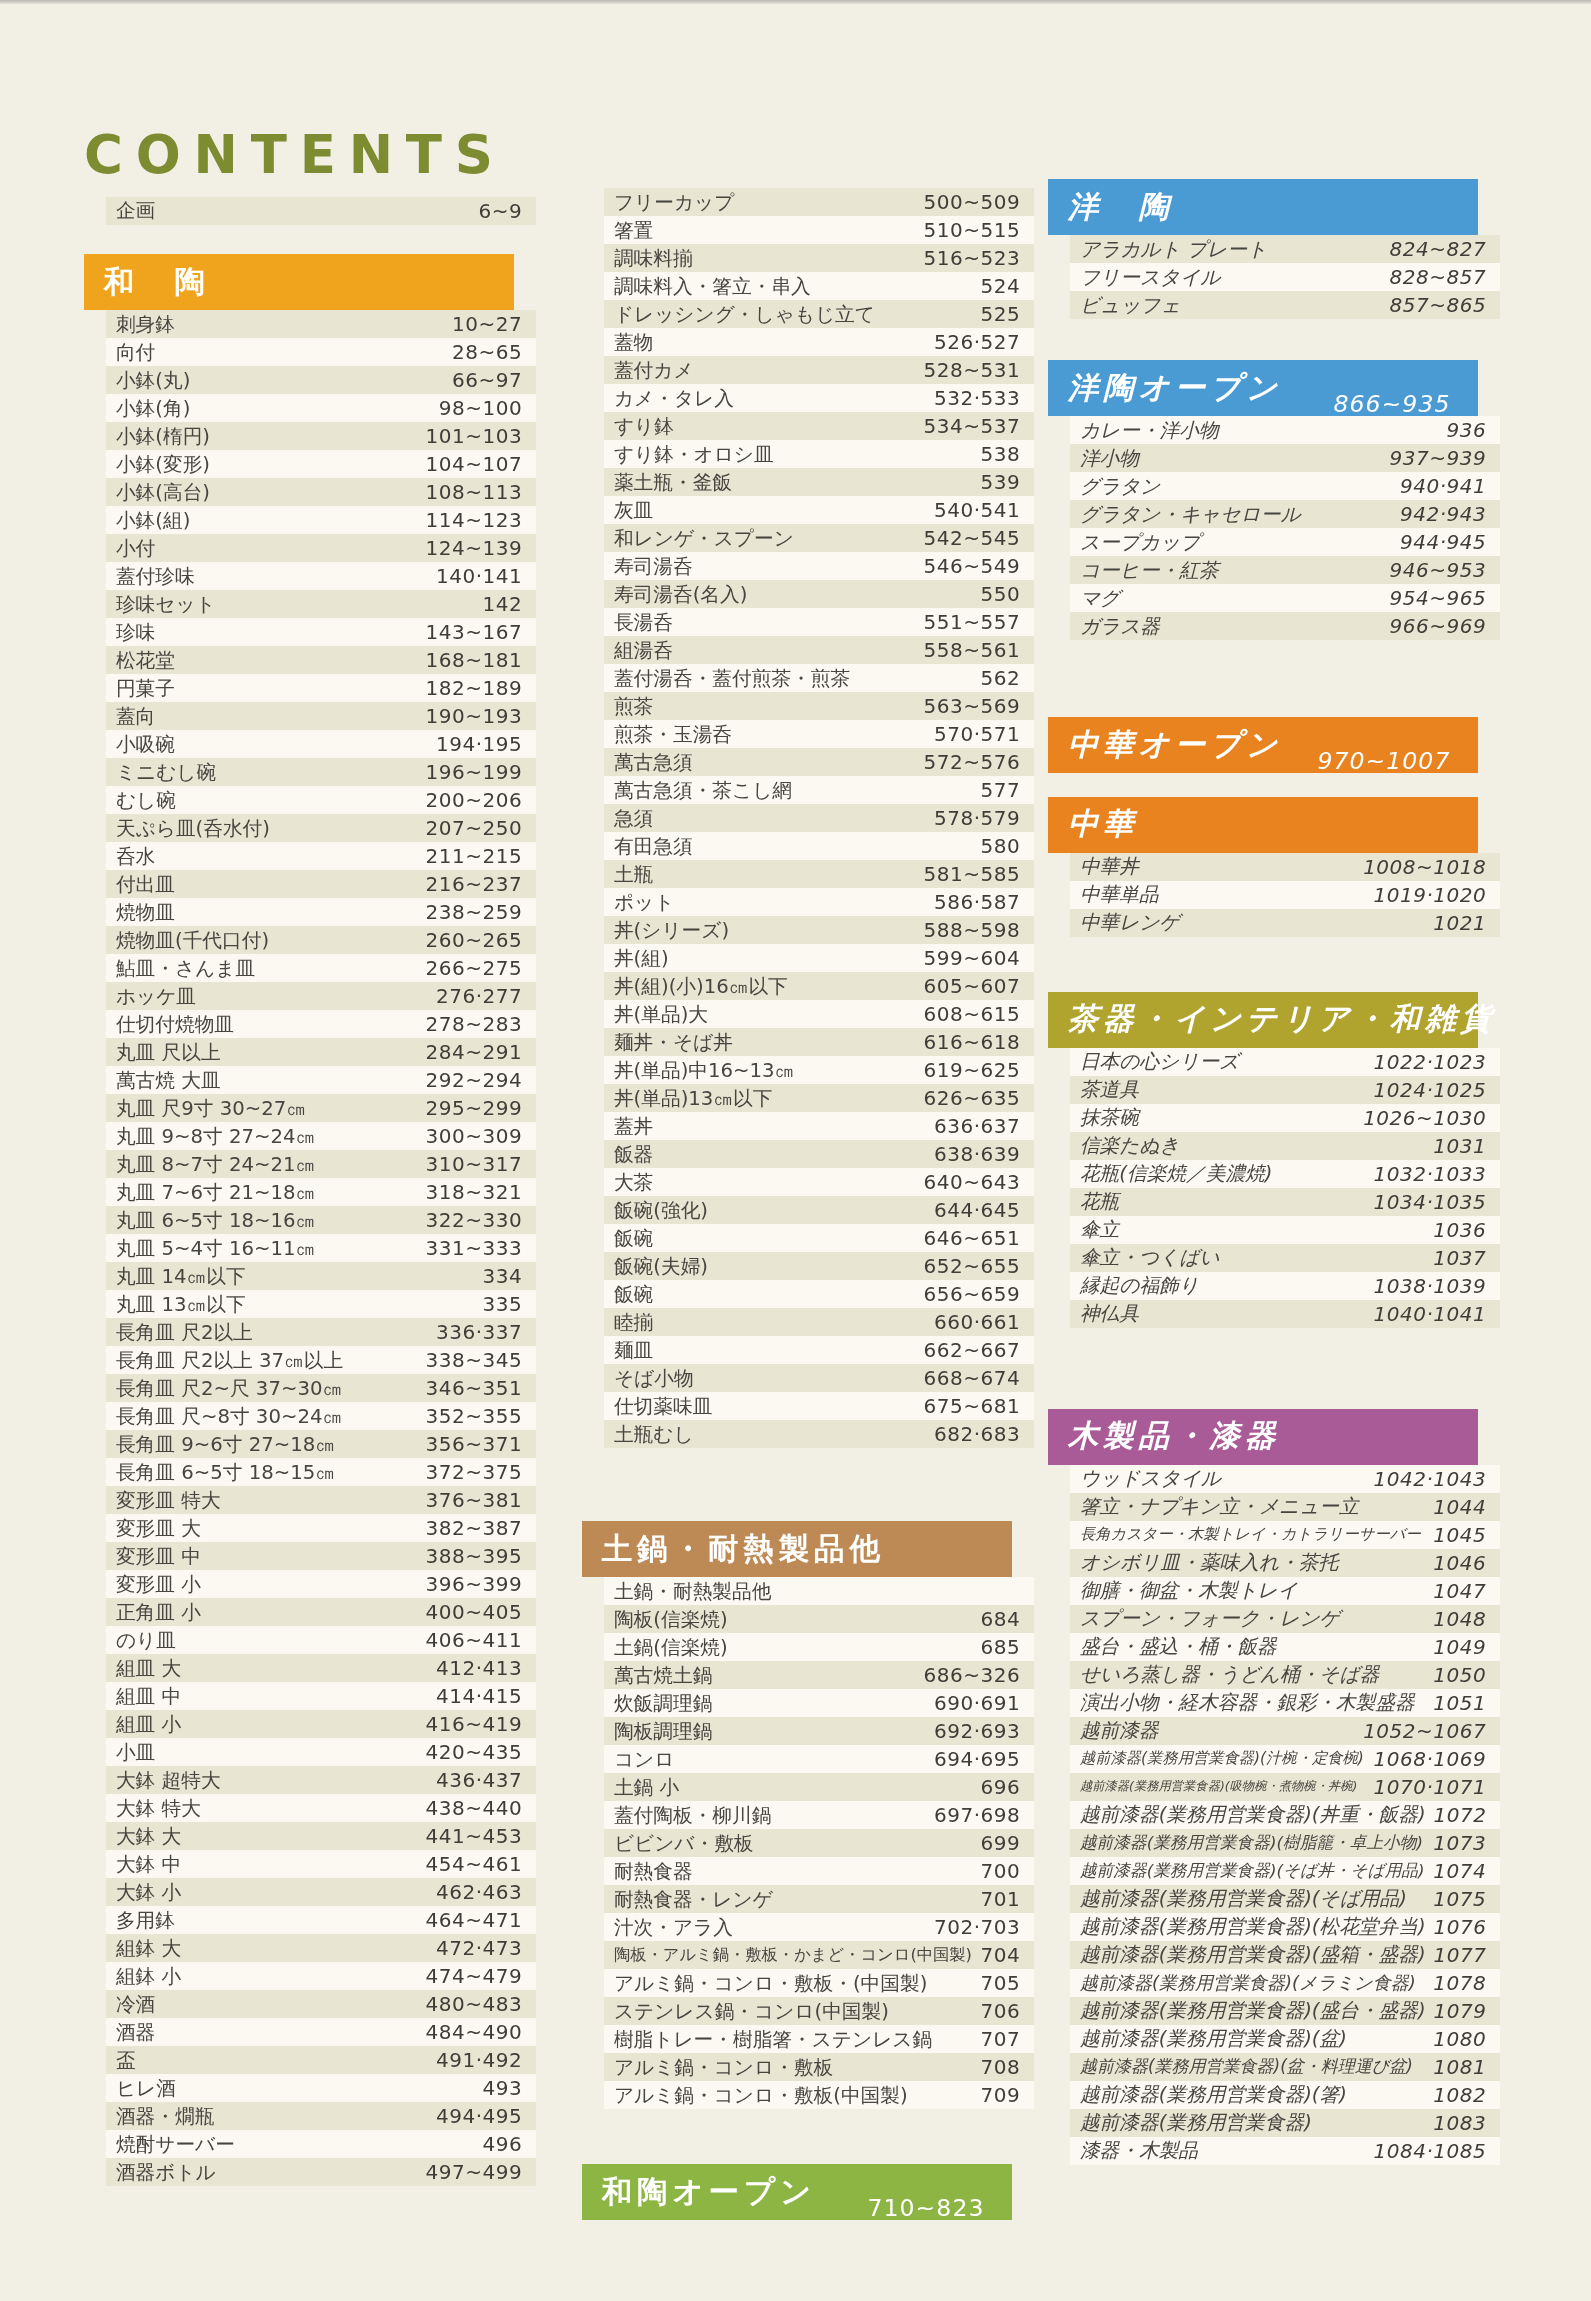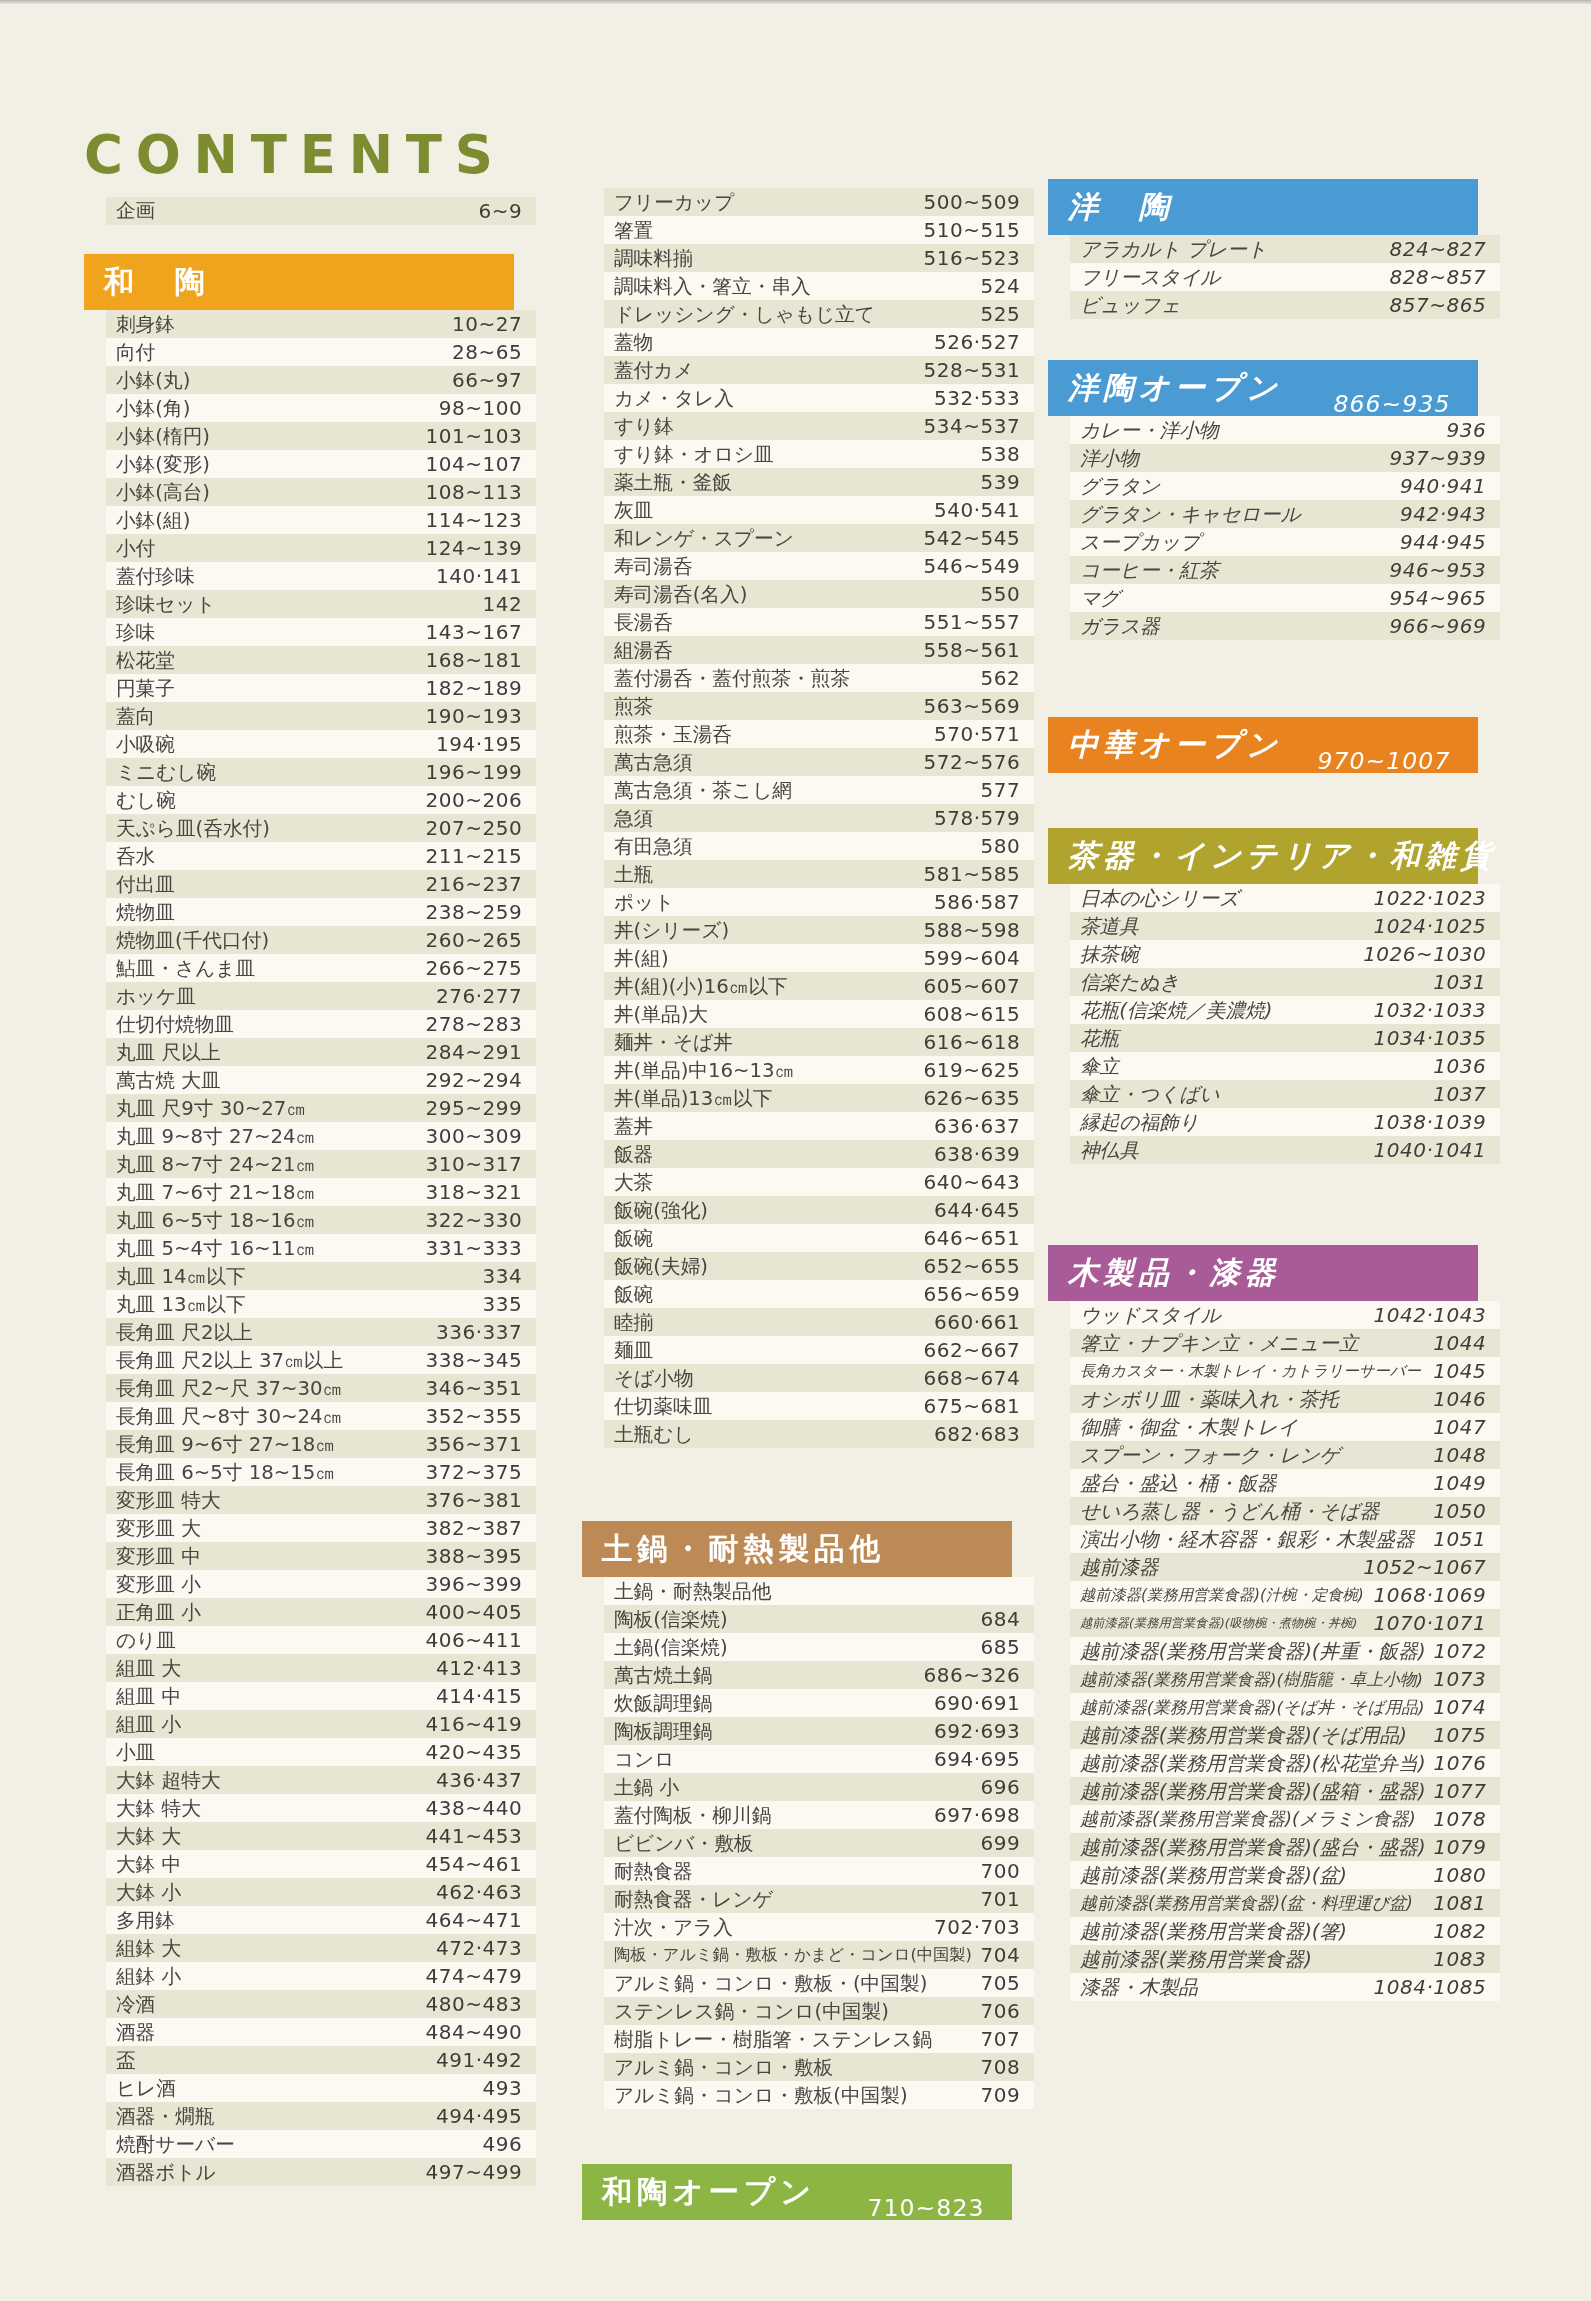--- a/index.html
+++ b/index.html
@@ -693,20 +693,39 @@
               <span class="pages">966~969</span>
             </div>
           </div>
         </section>
         <section class="group g-chuka-open stripe-odd">
           <div class="bar" style="background: rgb(232, 131, 31);">
             <span class="bar-label">中華オープン</span>
             <span class="bar-pages">970~1007</span>
           </div>
         </section>
+        <section class="group g-chuka stripe-odd">
+          <div class="bar" style="background: rgb(232, 131, 31);">
+            <span class="bar-label">中華</span>
+          </div>
+          <div class="rows">
+            <div class="row">
+              <span class="label">中華丼</span>
+              <span class="pages">1008~1018</span>
+            </div>
+            <div class="row">
+              <span class="label">中華単品</span>
+              <span class="pages">1019·1020</span>
+            </div>
+            <div class="row">
+              <span class="label">中華レンゲ</span>
+              <span class="pages">1021</span>
+            </div>
+          </div>
+        </section>
         <section class="group g-chaki stripe-even">
           <div class="bar" style="background: rgb(176, 164, 46);">
             <span class="bar-label">茶器・インテリア・和雑貨</span>
           </div>
           <div class="rows">
             <div class="row">
               <span class="label">日本の心シリーズ</span>
               <span class="pages">1022·1023</span>
             </div>
             <div class="row">

